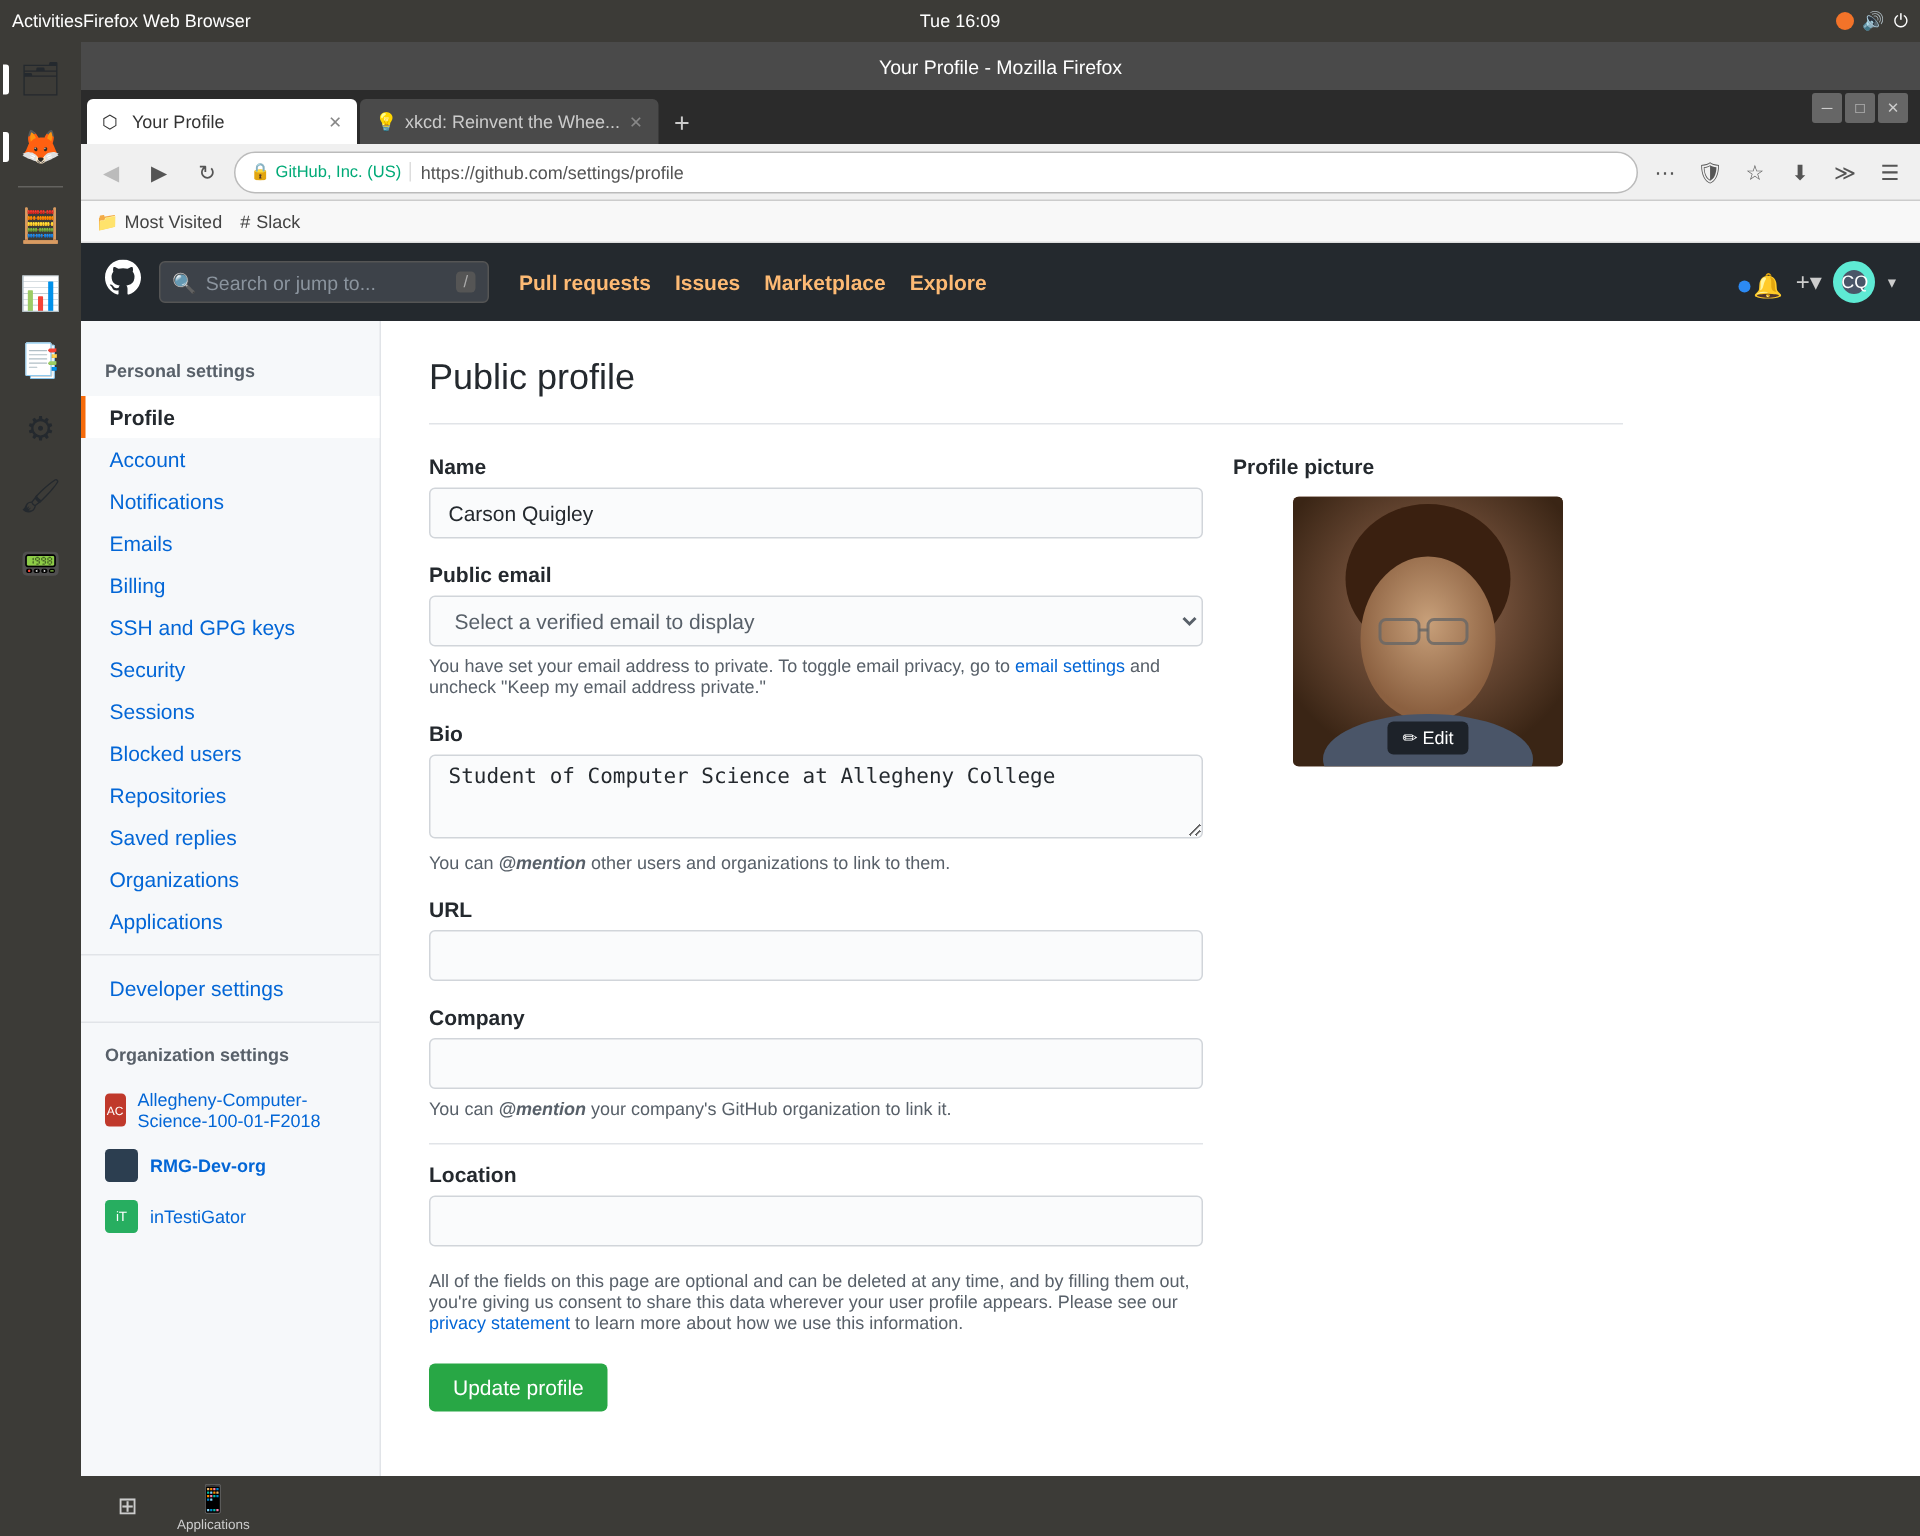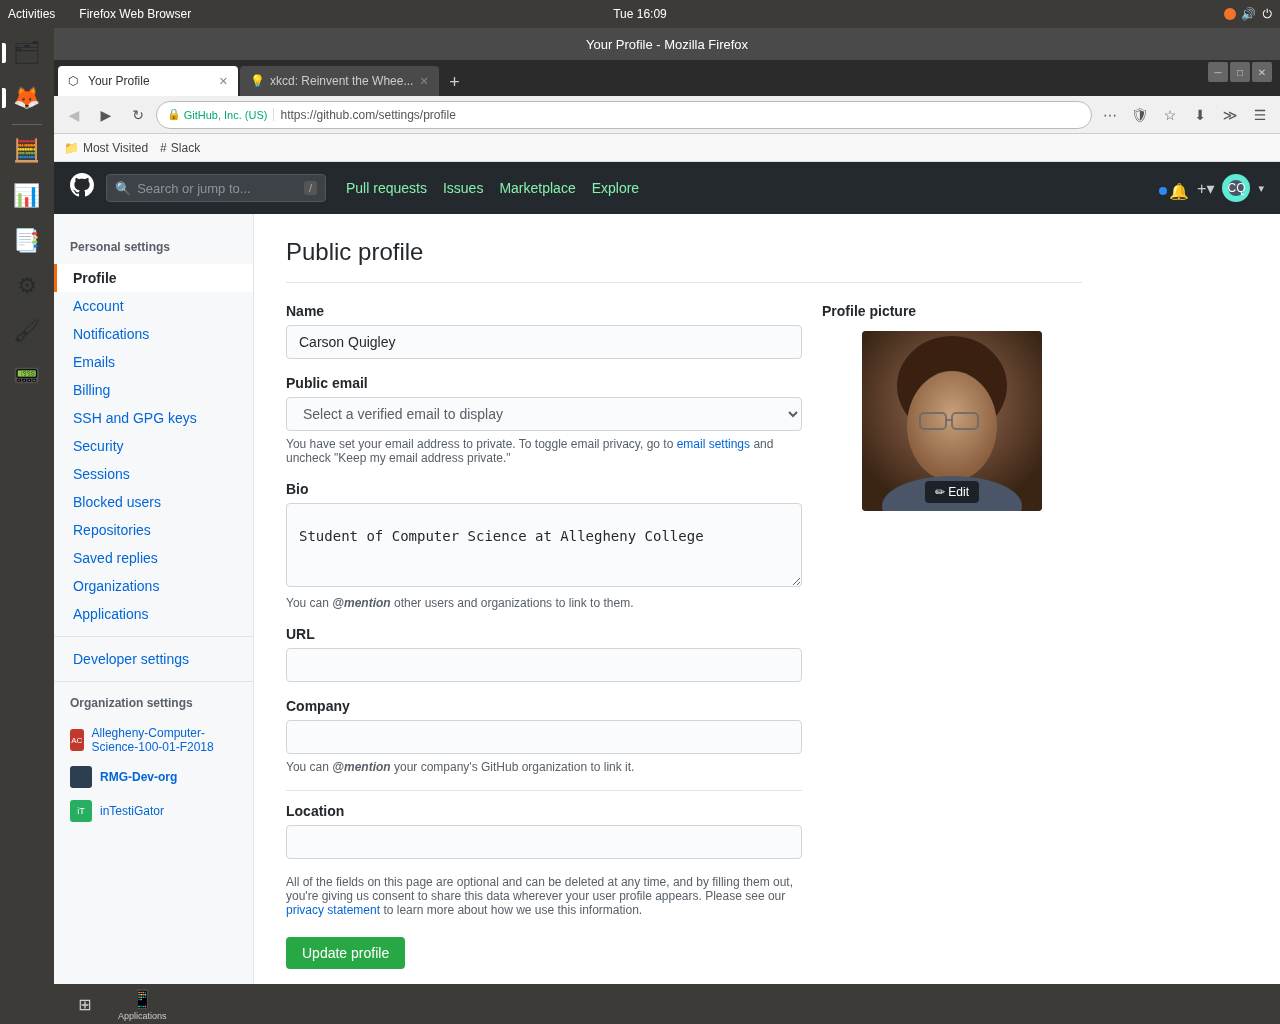--- a/index.html
+++ b/index.html
@@ -9,21 +9,21 @@
     .ubuntu-bar {
       background: #3c3b37;
       height: 28px;
       display: flex;
       align-items: center;
       justify-content: space-between;
       padding: 0 8px;
       color: #fff;
       font-size: 12px;
     }
-    .ubuntu-bar-left { display: flex; align-items: center; gap: 24px; }
+    .ubuntu-bar-left { display: flex; align-items: center; gap: 0; }
     .ubuntu-bar-center { position: absolute; left: 50%; transform: translateX(-50%); font-size: 12px; color: #fff; }
     .ubuntu-bar-right { display: flex; align-items: center; gap: 6px; }
     .ubuntu-dot { width: 12px; height: 12px; border-radius: 50%; }
     .dot-orange { background: #f37329; }
     .firefox-titlebar {
       background: #4a4a4a;
       height: 32px;
       display: flex;
       align-items: center;
       justify-content: center;
@@ -161,21 +161,21 @@
     }
     .gh-search-kbd {
       margin-left: auto;
       background: #555;
       border-radius: 3px;
       padding: 1px 5px;
       font-size: 11px;
       color: #aaa;
     }
     .gh-nav { display: flex; gap: 16px; margin-left: 8px; }
-    .gh-nav-item { color: #86efac; font-size: 14px; font-weight: 400; cursor: pointer; text-decoration: none; }
+    .gh-nav-item { color: #fdba74; font-size: 14px; font-weight: 700; cursor: pointer; text-decoration: none; }
     .gh-header-right { margin-left: auto; display: flex; align-items: center; gap: 8px; }
     .gh-icon-btn { color: #ccc; cursor: pointer; font-size: 16px; }
     .gh-avatar { width: 28px; height: 28px; border-radius: 50%; background: #555; border: 6px solid #5eead4; }
     .notification-dot { width: 8px; height: 8px; border-radius: 50%; background: #2c8af4; margin-left: -10px; margin-top: -14px; }
 
     
     .main-content {
       display: flex;
       min-height: calc(1024px - 28px - 32px - 36px - 38px - 28px - 52px);
       background: #fff;
@@ -280,24 +280,24 @@
       border: 1px solid #d1d5da;
       border-radius: 4px;
       padding: 6px 12px;
       font-size: 14px;
       color: #586069;
       background: #fafbfc;
       appearance: auto;
     }
     .form-textarea {
       width: 100%;
-      height: 84px;
+      height: 56px;
       border: 1px solid #d1d5da;
       border-radius: 4px;
-      padding: 24px 12px;
+      padding: 6px 12px;
       font-size: 14px;
       color: #24292e;
       background: #fafbfc;
       resize: vertical;
     }
     .form-note {
       font-size: 12px;
       color: #586069;
       margin-top: 6px;
     }

